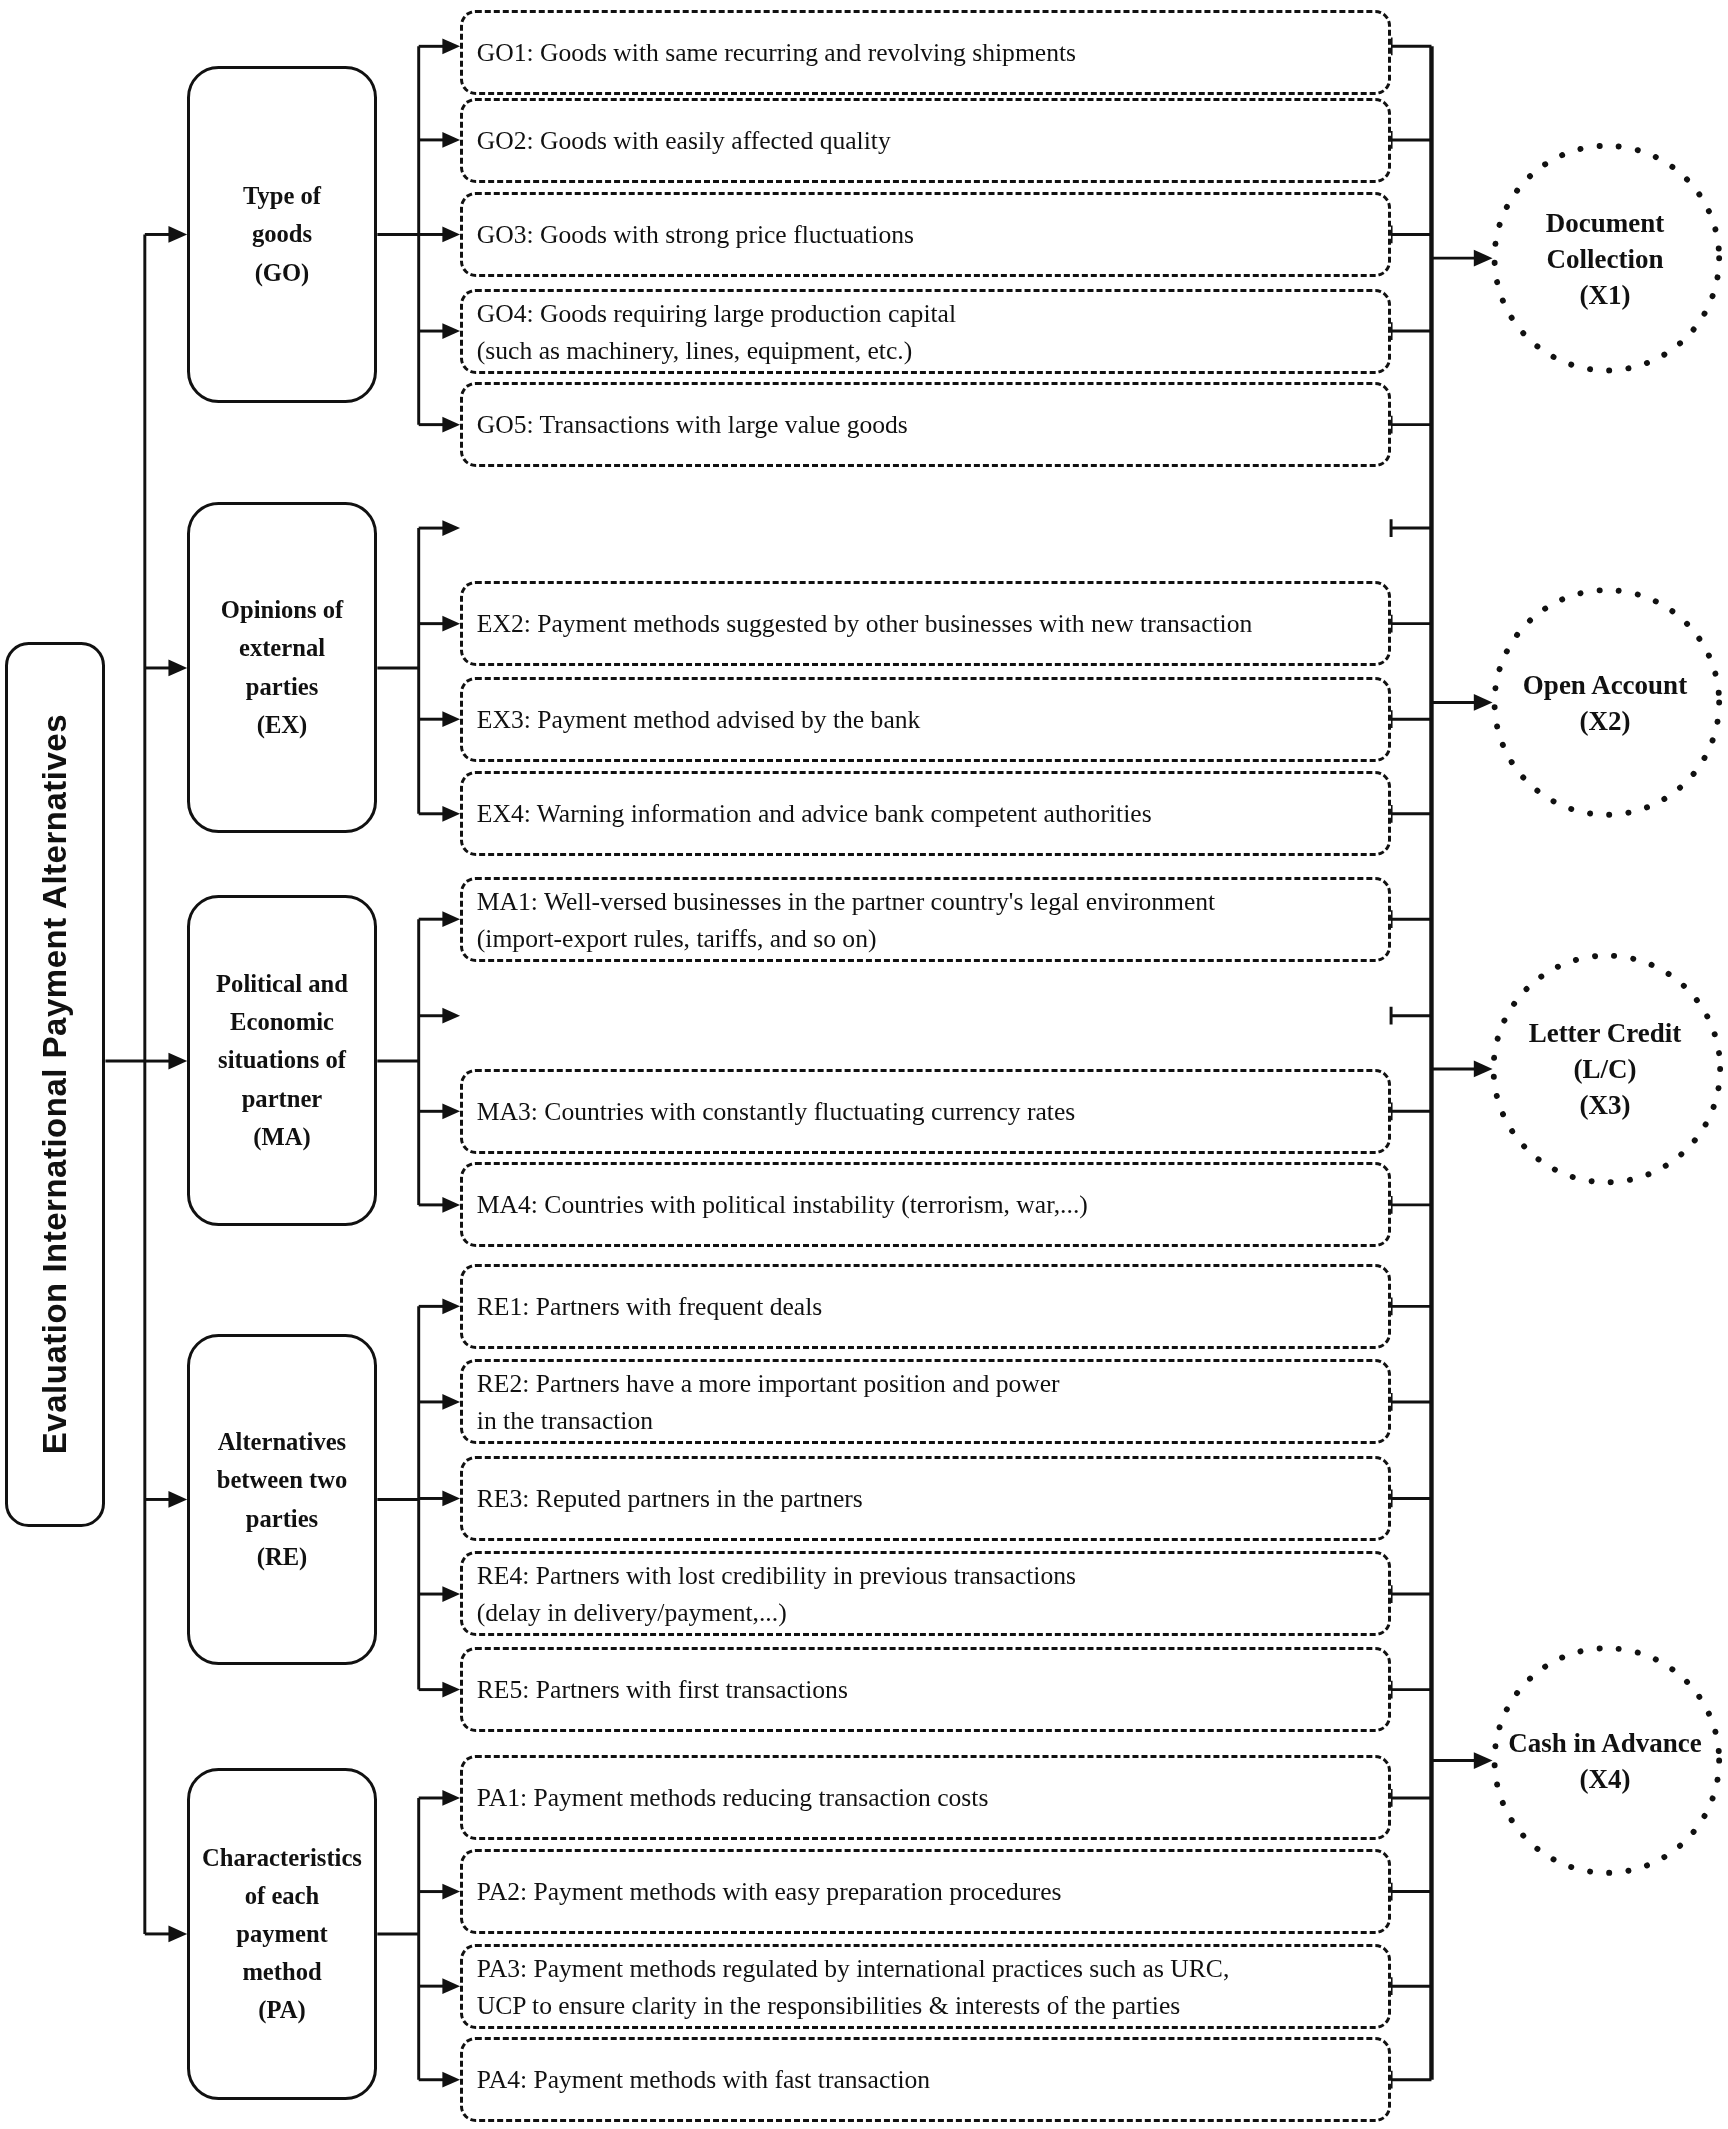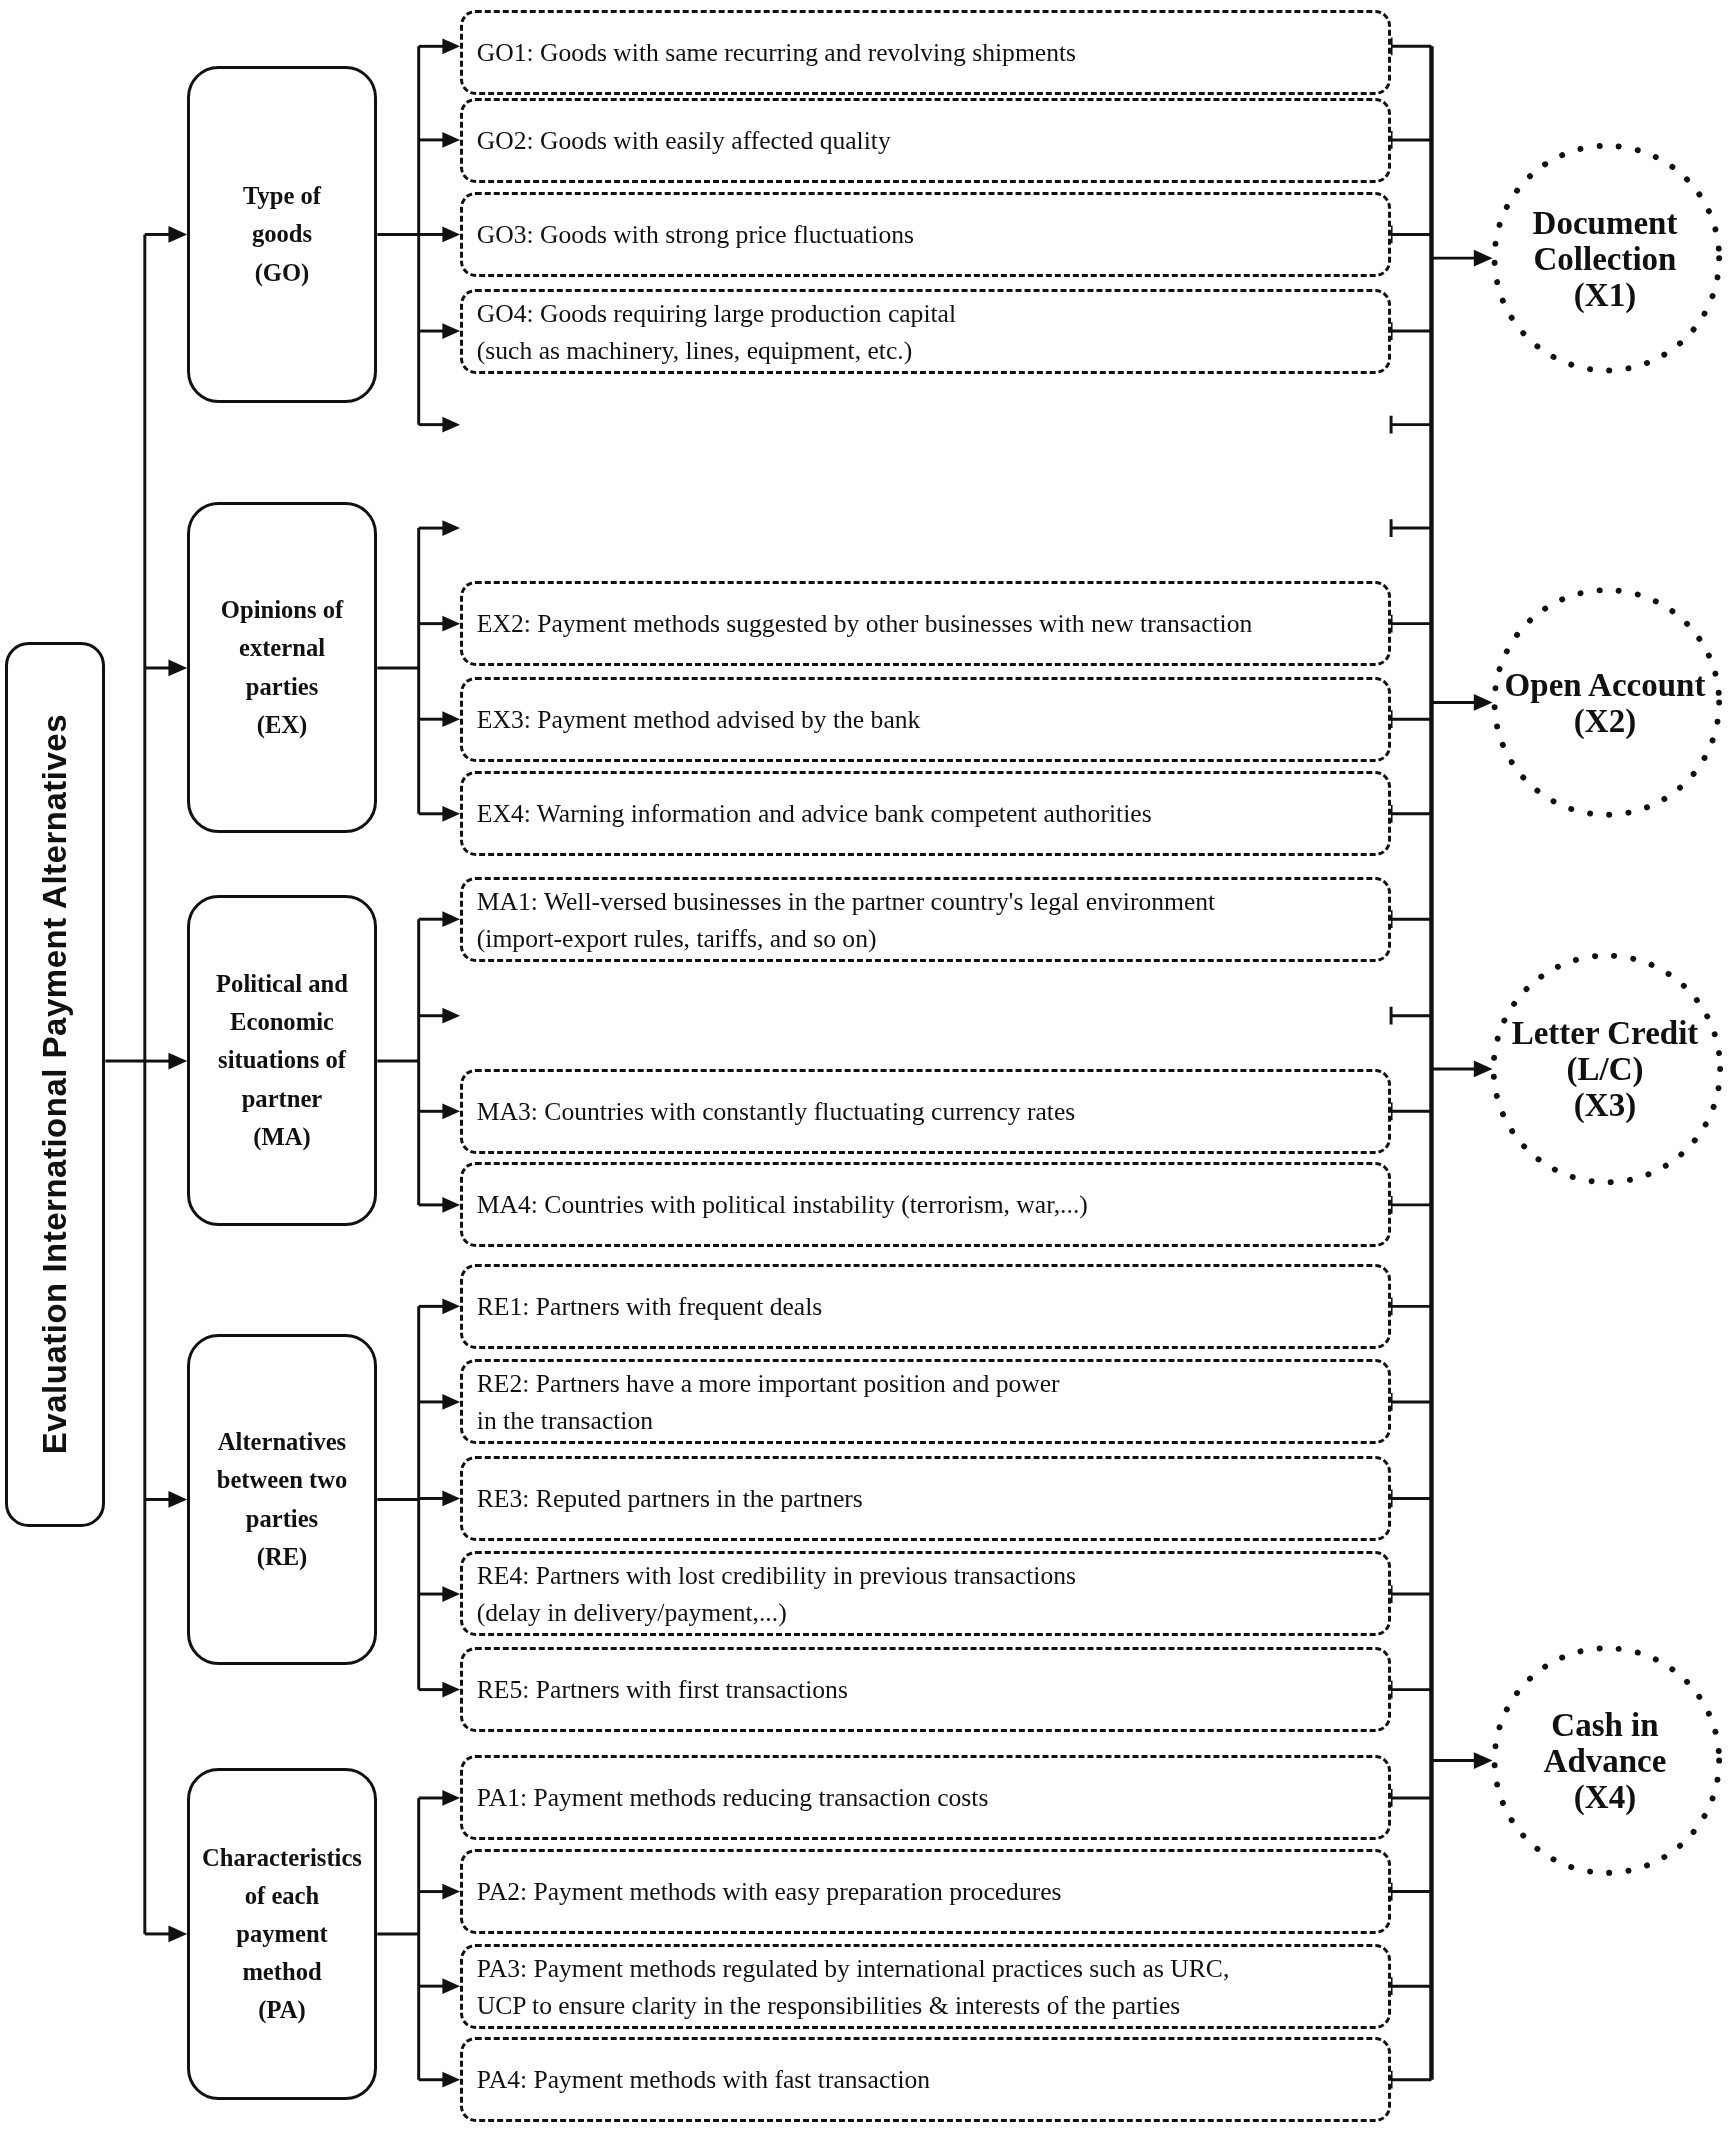--- a/index.html
+++ b/index.html
@@ -38,21 +38,21 @@
     position:absolute;left:460px;width:931px;height:85px;
     border:3px dashed #111;border-radius:15.8px;background:#fff;
     display:flex;align-items:center;
     font-size:25.6px;line-height:37px;white-space:pre;overflow:hidden;
     box-sizing:border-box;padding:0 5.9px 0 13.8px;
   }
   
   .alt{
     position:absolute;left:1487px;width:236px;height:197px;
     display:flex;align-items:center;justify-content:center;
-    text-align:center;font-weight:bold;font-size:33px;line-height:36px;
+    text-align:center;font-weight:bold;font-size:27px;line-height:36px;
     white-space:pre-line;
   }
 </style>
 </head>
 <body>
 
 <div class="canvas">
 
   <svg class="overlay" width="1729" height="2130" viewBox="0 0 1755 2162" stroke="#111" fill="none" stroke-width="3">
 
@@ -210,20 +210,21 @@
 of each
 payment
 method
 (PA)</div>
 
   <div class="item" style="top:10px">GO1: Goods with same recurring and revolving shipments</div>
   <div class="item" style="top:98px">GO2: Goods with easily affected quality</div>
   <div class="item" style="top:192px">GO3: Goods with strong price fluctuations</div>
   <div class="item" style="top:289px">GO4: Goods requiring large production capital
 (such as machinery, lines, equipment, etc.)</div>
+  <div class="item" style="top:382px">GO5: Transactions with large value goods</div>
 
   <div class="item" style="top:581px">EX2: Payment methods suggested by other businesses with new transaction</div>
   <div class="item" style="top:677px">EX3: Payment method advised by the bank</div>
   <div class="item" style="top:771px">EX4: Warning information and advice bank competent authorities</div>
 
   <div class="item" style="top:877px">MA1: Well-versed businesses in the partner country's legal environment
 (import-export rules, tariffs, and so on)</div>
   <div class="item" style="top:1069px">MA3: Countries with constantly fluctuating currency rates</div>
   <div class="item" style="top:1162px">MA4: Countries with political instability (terrorism, war,...)</div>
 

